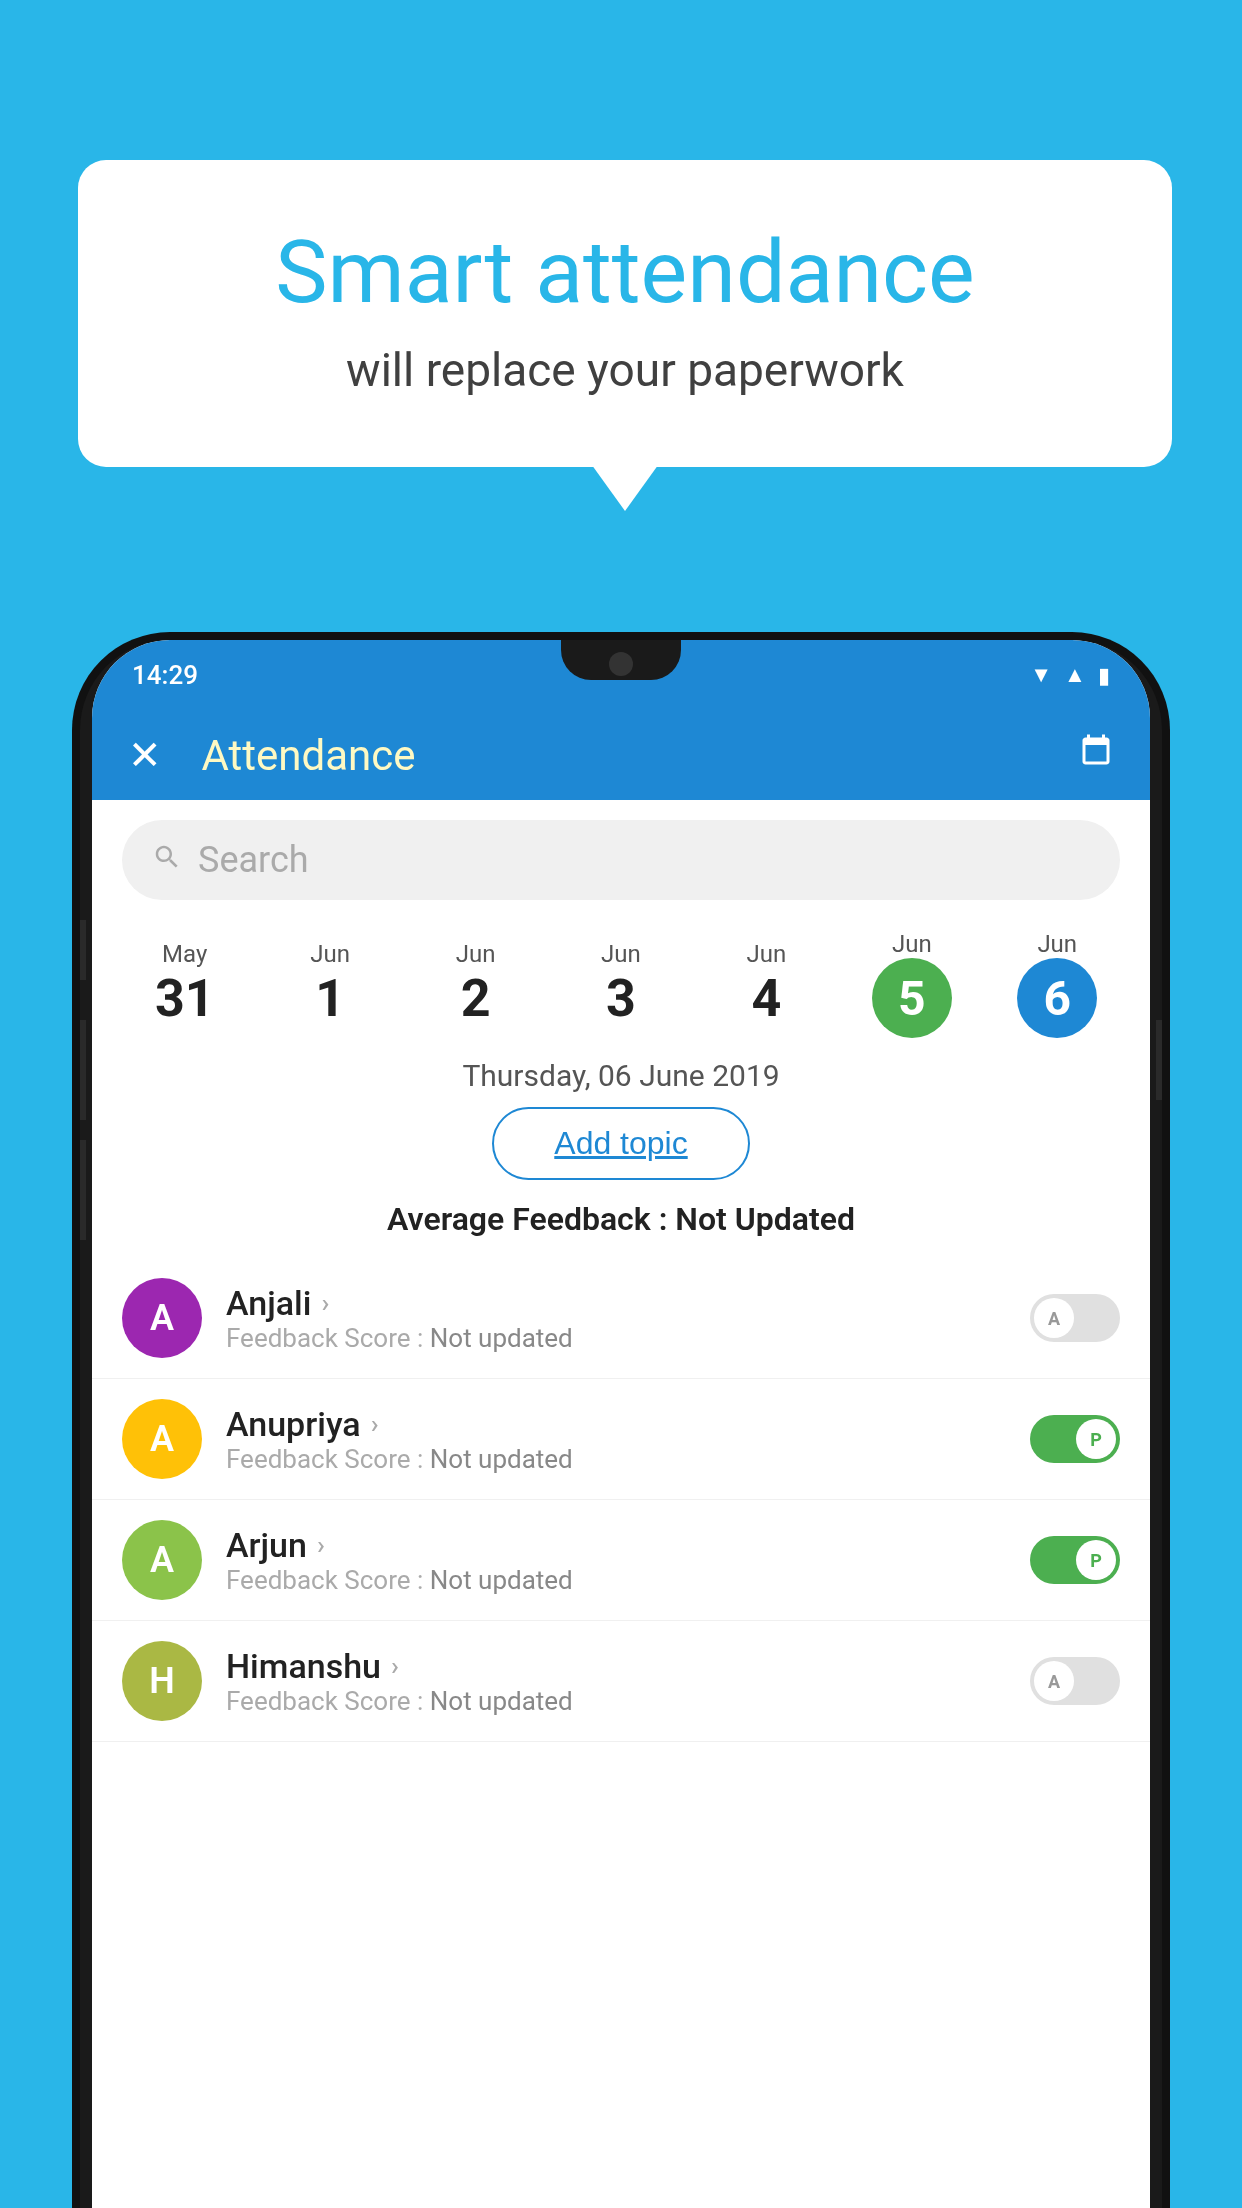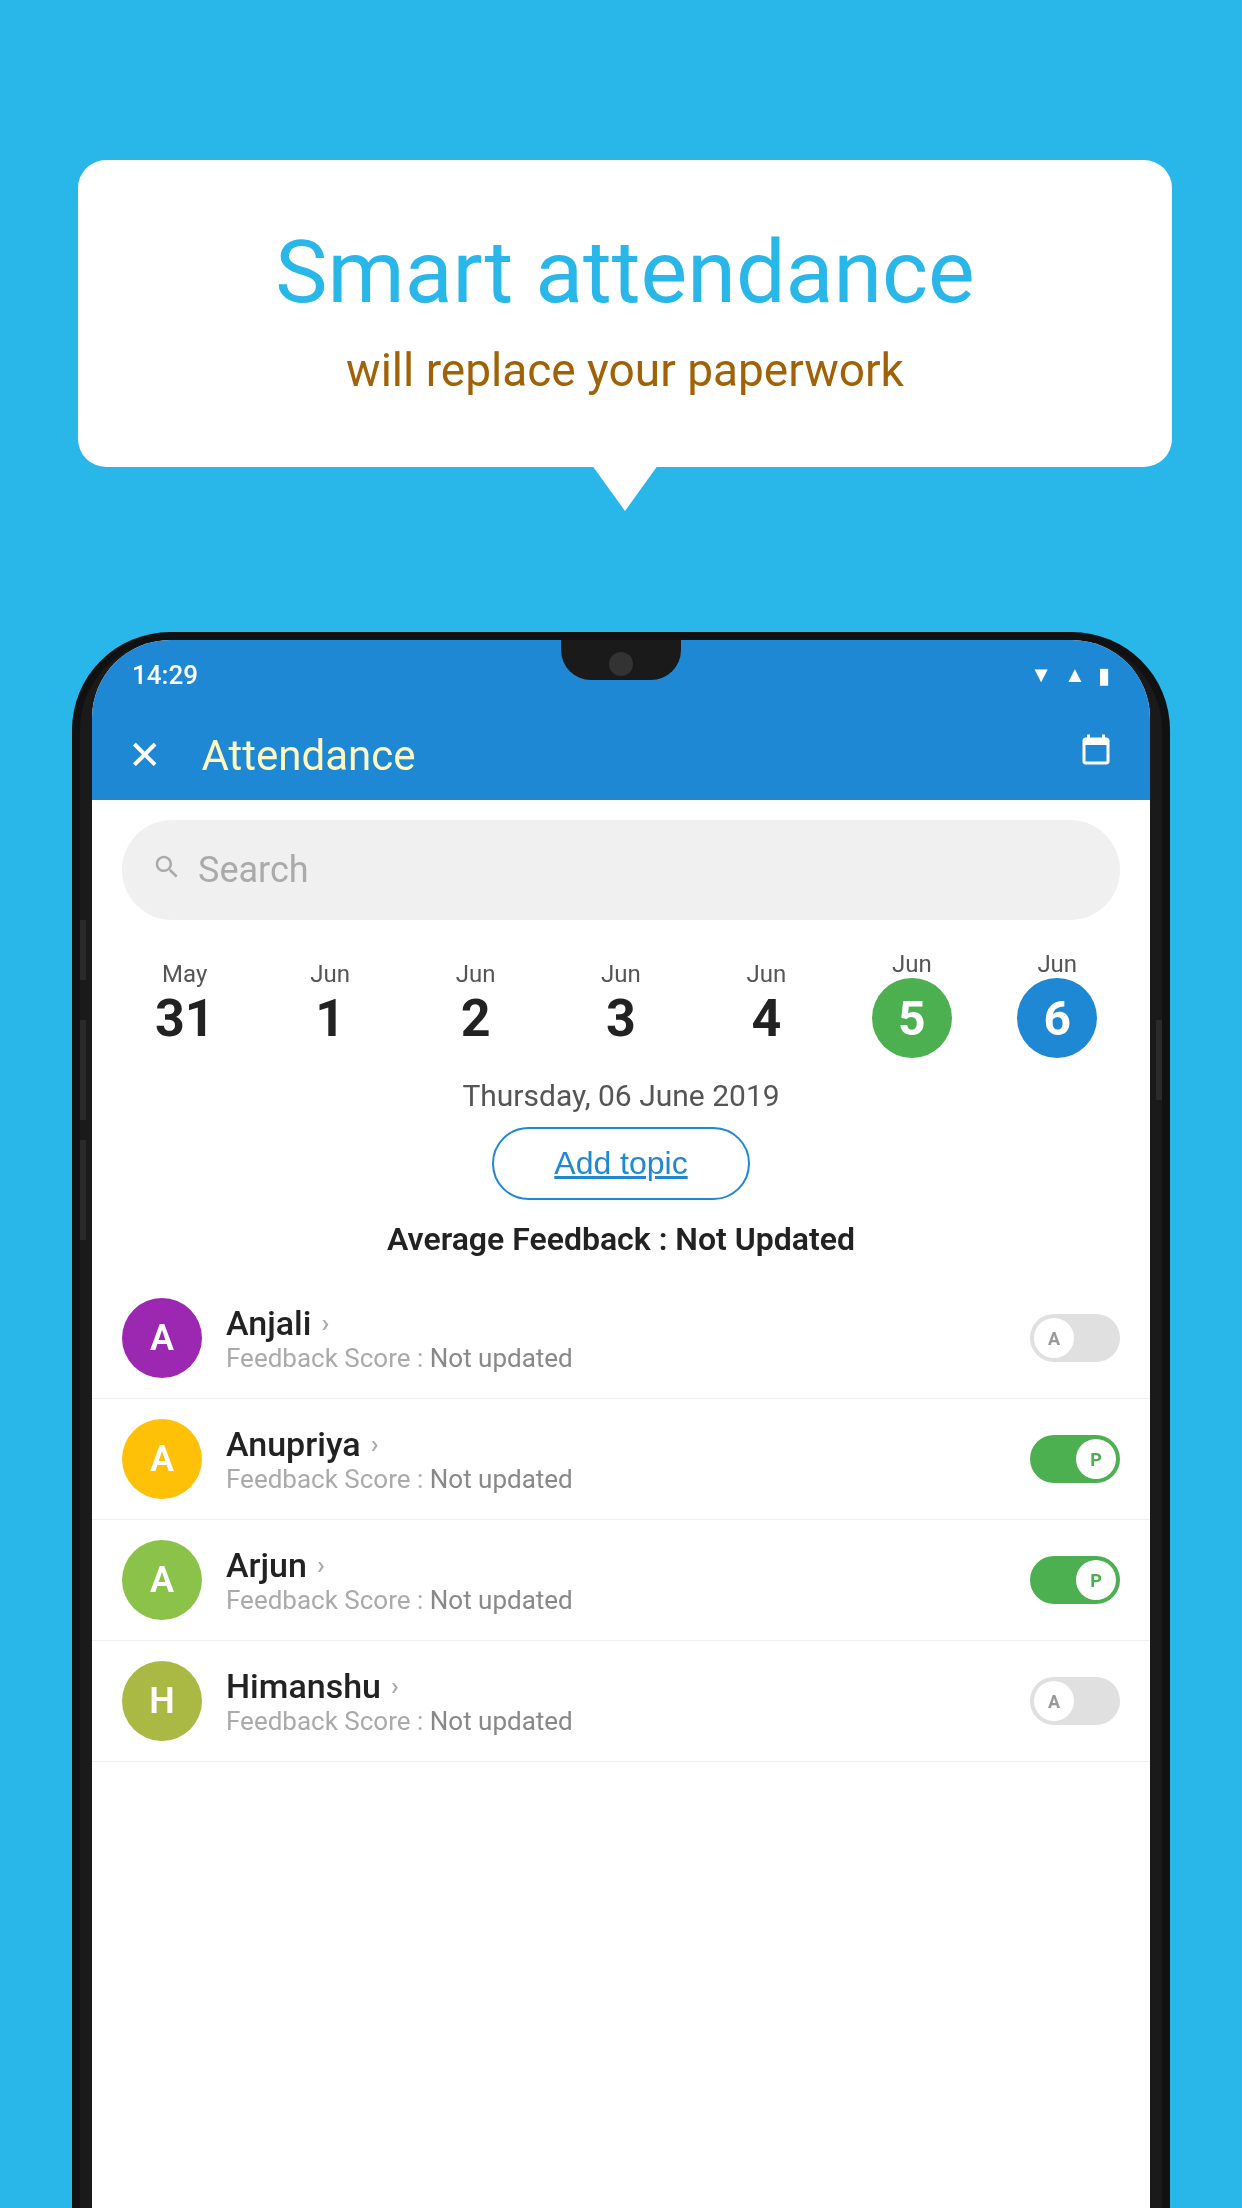--- a/index.html
+++ b/index.html
@@ -39,21 +39,21 @@
       border-right: 36px solid transparent;
       border-top: 50px solid white;
     }
     .bubble-title {
       color: #29b6e8;
       font-size: 88px;
       font-weight: 400;
       margin-bottom: 20px;
     }
     .bubble-subtitle {
-      color: #a16207;
+      color: #404040;
       font-size: 46px;
       font-weight: 400;
     }
 
     
     .phone-frame {
       position: absolute;
       top: 640px;
       left: 80px;
       right: 80px;
@@ -147,21 +147,21 @@
     .header-calendar {
       color: white;
       font-size: 36px;
     }
 
     
     .search-bar {
       margin: 20px 30px;
       background: #f0f0f0;
       border-radius: 50px;
-      height: 100px;
+      height: 80px;
       display: flex;
       align-items: center;
       padding: 0 30px;
       gap: 16px;
     }
     .search-icon-svg {
       color: #aaa;
       font-size: 34px;
     }
     .search-text {

